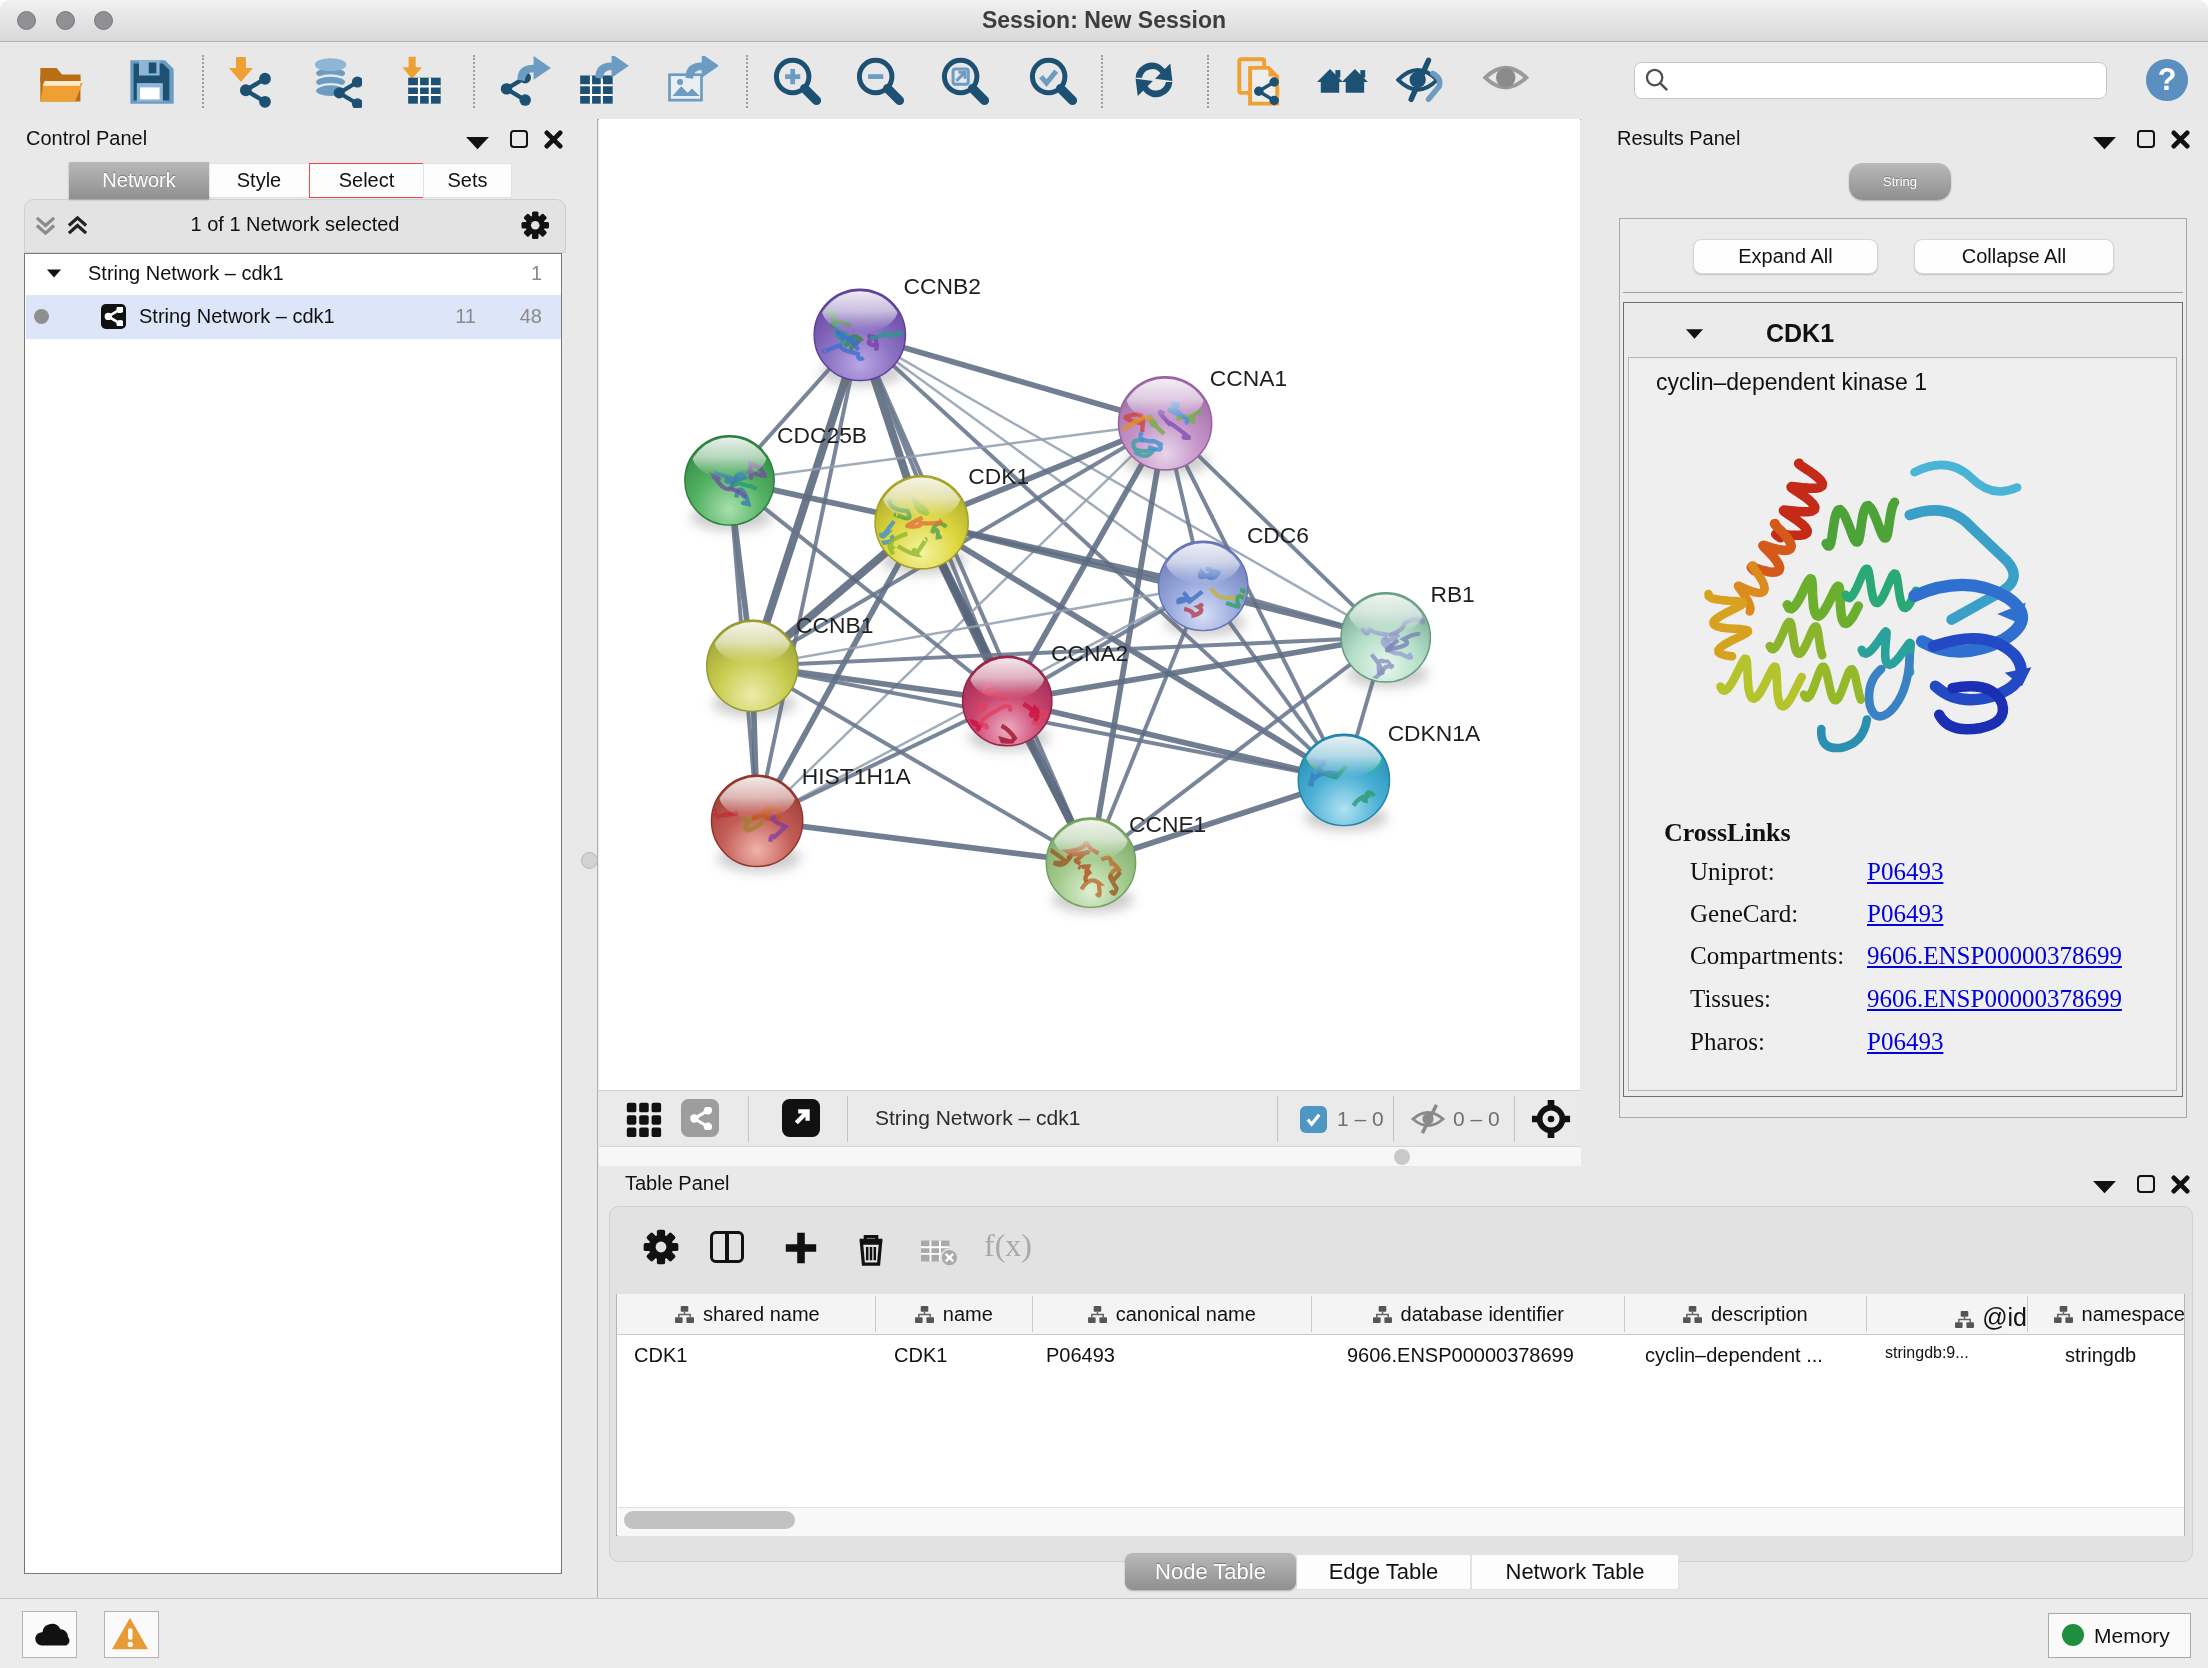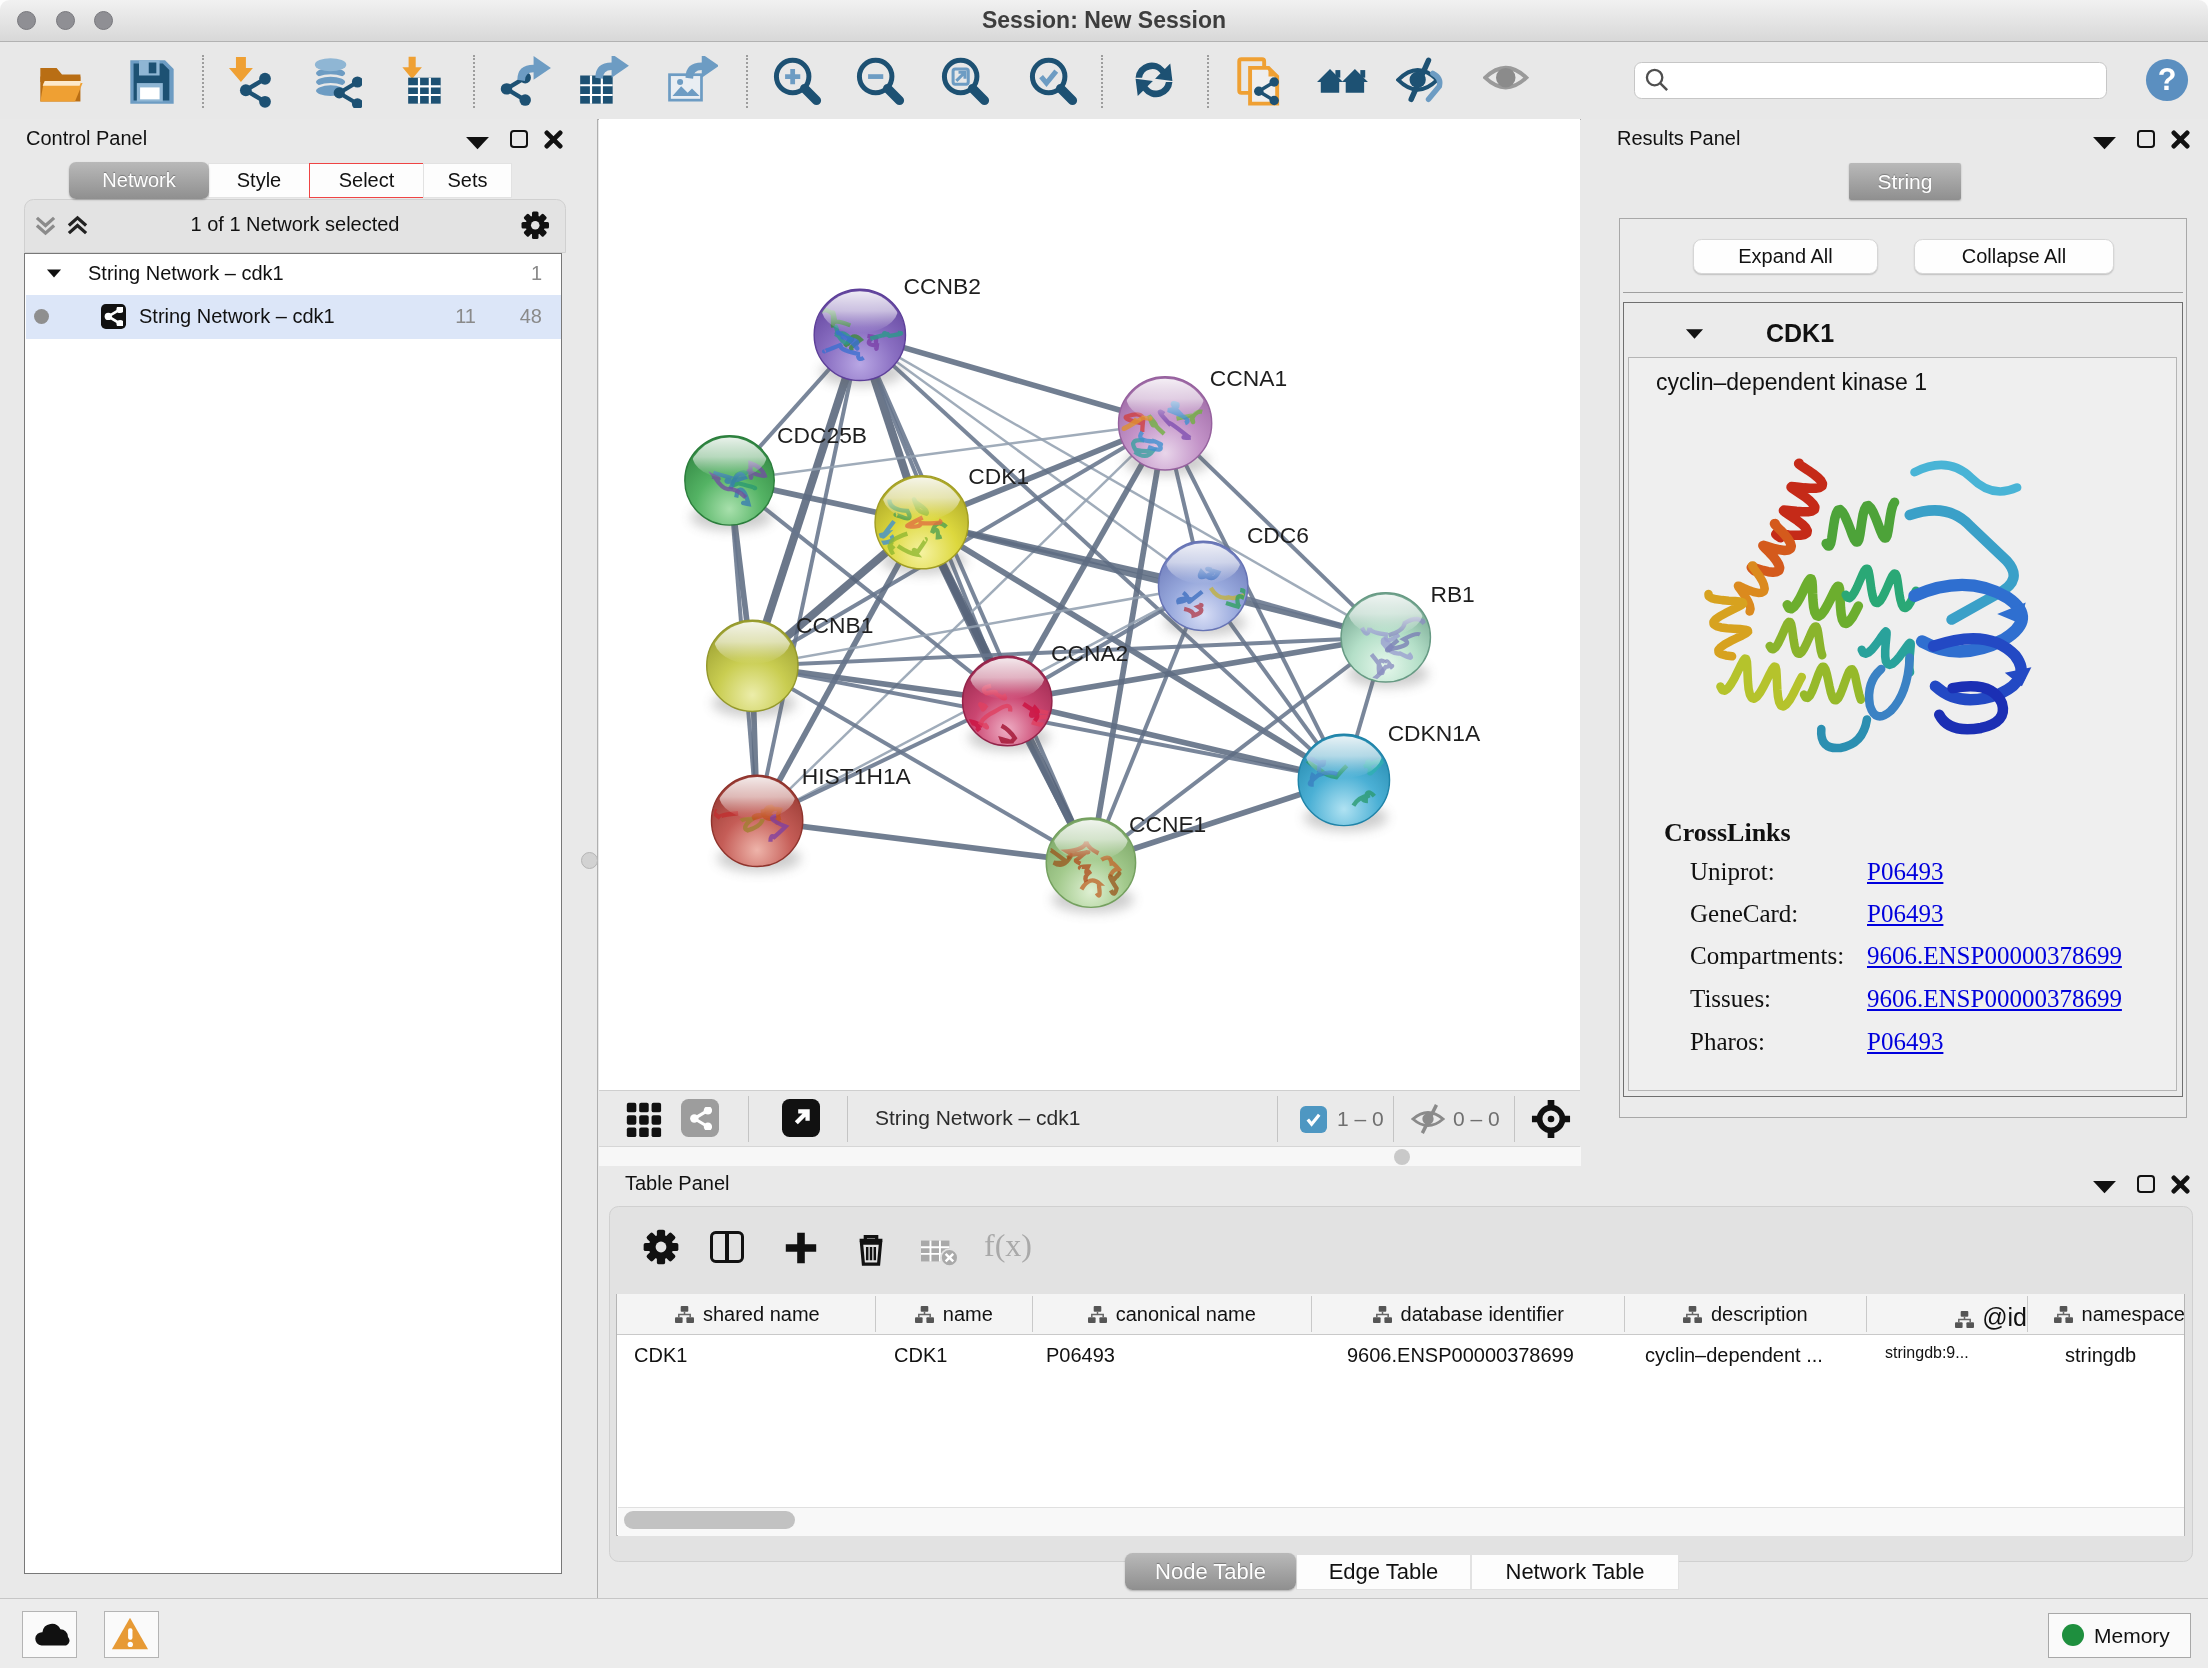--- a/index.html
+++ b/index.html
@@ -179,21 +179,21 @@
   </svg>
 <div class="abs" style="left:0;top:119px;width:598px;height:1482px;background:#e9e9e9;border-right:1px solid #b0b0b0;box-sizing:border-box"></div>
 <div class="abs hdr" style="left:26px;top:127px">Control Panel</div>
 <svg class="abs" style="left:465px;top:136px" width="25" height="14.3" viewBox="0 0 26 15" xmlns="http://www.w3.org/2000/svg">
     <path d="M1 1 h24 l-12 13 z" fill="#111"></path>
   </svg>
 <div class="abs" style="left:510px;top:130px;width:18px;height:18px;border:2.9px solid #111;border-radius:3.8px;box-sizing:border-box"></div>
 <svg class="abs" style="left:544px;top:130px" width="19" height="19" viewBox="0 0 20 20" xmlns="http://www.w3.org/2000/svg">
     <path d="M3 3 L17 17 M17 3 L3 17" stroke="#111" stroke-width="5" stroke-linecap="round"></path>
   </svg>
-<div class="abs" style="left:69px;top:162px;width:140px;height:37px;background:linear-gradient(#b9b9b9,#8f8f8f);border-radius:7px;box-shadow:0 1px 1.9px rgba(0,0,0,0.25);z-index:3;display:flex;align-items:center;justify-content:center;font-size:20px;color:#fff;text-shadow:0 -1px 1px rgba(0,0,0,0.3)">Network</div>
+<div class="abs" style="left:69px;top:162px;width:140px;height:37px;background:linear-gradient(#b9b9b9,#8f8f8f);border-radius:0;box-shadow:0 1px 1.9px rgba(0,0,0,0.25);z-index:3;display:flex;align-items:center;justify-content:center;font-size:20px;color:#fff;text-shadow:0 -1px 1px rgba(0,0,0,0.3)">Network</div>
 <div class="abs" style="left:208px;top:163px;width:102px;height:35px;background:#fdfdfd;border:1px solid #e2e2e2;box-sizing:border-box;z-index:2;display:flex;align-items:center;justify-content:center;font-size:20px;color:#111">Style</div>
 <div class="abs" style="left:309px;top:163px;width:115px;height:35px;background:#fdfdfd;border:1px solid #ef4444;box-sizing:border-box;z-index:2;display:flex;align-items:center;justify-content:center;font-size:20px;color:#111">Select</div>
 <div class="abs" style="left:423px;top:163px;width:89px;height:35px;background:#fdfdfd;border:1px solid #e2e2e2;box-sizing:border-box;z-index:2;display:flex;align-items:center;justify-content:center;font-size:20px;color:#111">Sets</div>
 <div class="abs" style="left:24px;top:199px;width:542px;height:54px;background:#e3e3e3;
  border:1px solid #d0d0d0;border-radius:9.5px 9.5px 0 0;box-sizing:border-box"></div>
 <svg class="abs" style="left:34px;top:215px" width="23" height="21" viewBox="0 0 24 22" xmlns="http://www.w3.org/2000/svg">
     <path d="M3 3 l9 8 9 -8 M3 11 l9 8 9 -8" stroke="#8b8b8b" stroke-width="3.4" fill="none"></path>
   </svg>
 <svg class="abs" style="left:66px;top:215px" width="23" height="21" viewBox="0 0 24 22" xmlns="http://www.w3.org/2000/svg">
     <path d="M3 19 l9 -8 9 8 M3 11 l9 -8 9 8" stroke="#222" stroke-width="3.4" fill="none"></path>
@@ -659,21 +659,21 @@
 <div class="abs" style="left:1583px;top:624px;width:15px;height:15px;border-radius:50%;background:#d2d2d2;border:1px solid #b5b5b5"></div>
 <div class="abs" style="left:1581px;top:119px;width:628px;height:1047px;background:#e9e9e9"></div>
 <div class="abs hdr" style="left:1617px;top:127px">Results Panel</div>
 <svg class="abs" style="left:2092px;top:136px" width="25" height="14.3" viewBox="0 0 26 15" xmlns="http://www.w3.org/2000/svg">
     <path d="M1 1 h24 l-12 13 z" fill="#111"></path>
   </svg>
 <div class="abs" style="left:2137px;top:130px;width:18px;height:18px;border:2.9px solid #111;border-radius:3.8px;box-sizing:border-box"></div>
 <svg class="abs" style="left:2171px;top:130px" width="19" height="19" viewBox="0 0 20 20" xmlns="http://www.w3.org/2000/svg">
     <path d="M3 3 L17 17 M17 3 L3 17" stroke="#111" stroke-width="5" stroke-linecap="round"></path>
   </svg>
-<div class="abs" style="left:1849px;top:163px;width:112px;height:37px;background:linear-gradient(#b9b9b9,#8f8f8f);border-radius:2px;box-shadow:0 1px 1.9px rgba(0,0,0,0.25);z-index:3;display:flex;align-items:center;justify-content:center;font-size:21px;color:#fff;text-shadow:0 -1px 1px rgba(0,0,0,0.3)">String</div>
+<div class="abs" style="left:1849px;top:163px;width:102px;height:37px;background:linear-gradient(#b9b9b9,#8f8f8f);border-radius:14px;box-shadow:0 1px 1.9px rgba(0,0,0,0.25);z-index:3;display:flex;align-items:center;justify-content:center;font-size:13px;color:#fff;text-shadow:0 -1px 1px rgba(0,0,0,0.3)">String</div>
 <div class="abs" style="left:1619px;top:218px;width:568px;height:900px;background:#ebebeb;
  border:1px solid #a8a8a8;box-sizing:border-box"></div>
 <div class="abs" style="left:1623px;top:222px;width:560px;height:70px;background:#ebebeb;
  border-bottom:1.9px solid #9f9f9f"></div>
 <div class="abs" style="left:1693px;top:239px;width:185px;height:35px;background:#fefefe;border:1px solid #d6d6d6;border-radius:8.6px;box-sizing:border-box;box-shadow:0 1px 1.4px rgba(0,0,0,0.18);display:flex;align-items:center;justify-content:center;font-size:20px;color:#111">Expand All</div>
 <div class="abs" style="left:1914px;top:239px;width:200px;height:35px;background:#fefefe;border:1px solid #d6d6d6;border-radius:8.6px;box-sizing:border-box;box-shadow:0 1px 1.4px rgba(0,0,0,0.18);display:flex;align-items:center;justify-content:center;font-size:20px;color:#111">Collapse All</div>
 <div class="abs" style="left:1623px;top:302px;width:560px;height:795px;background:#ebebeb;
  border:1.9px solid #6f6f6f;box-sizing:border-box"></div>
 <svg class="abs" style="left:1685px;top:324px" width="19" height="19" viewBox="0 0 20 20" xmlns="http://www.w3.org/2000/svg">
     <path d="M1 5.6000000000000005 h18 l-9.0 10.0 z" fill="#111"></path>

